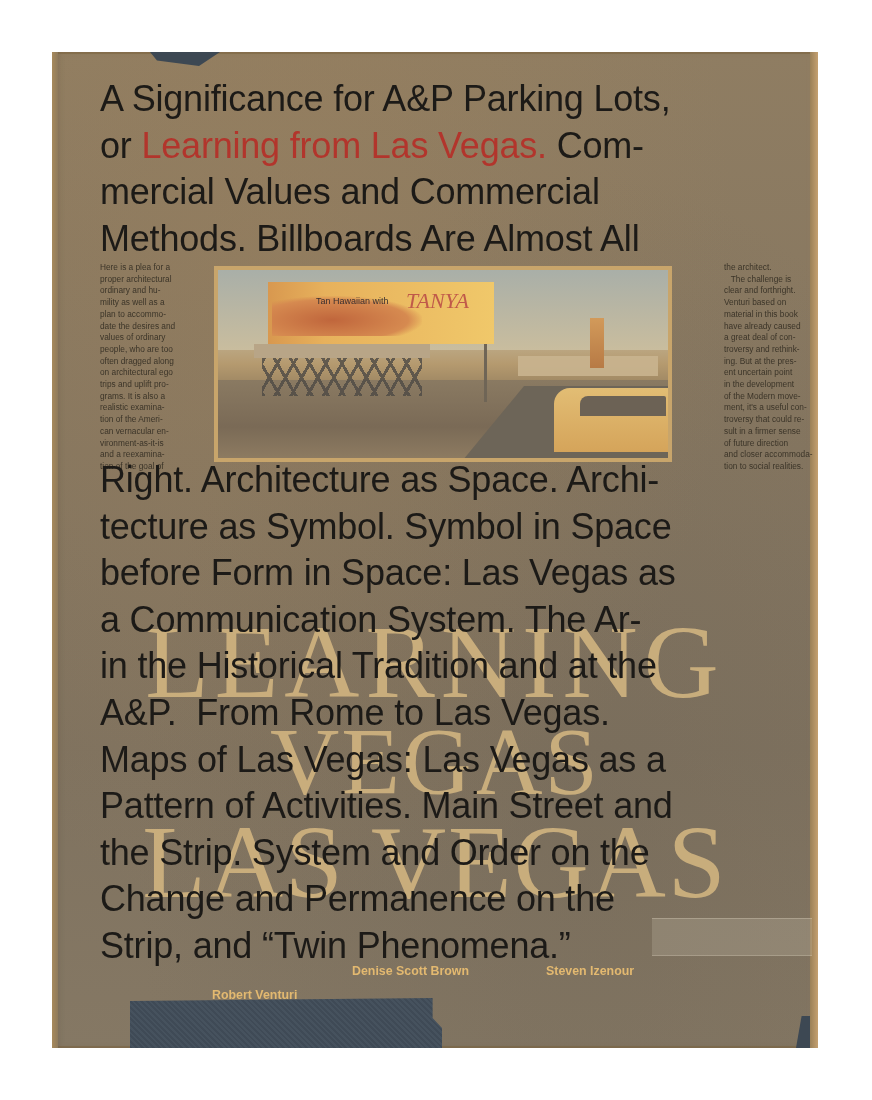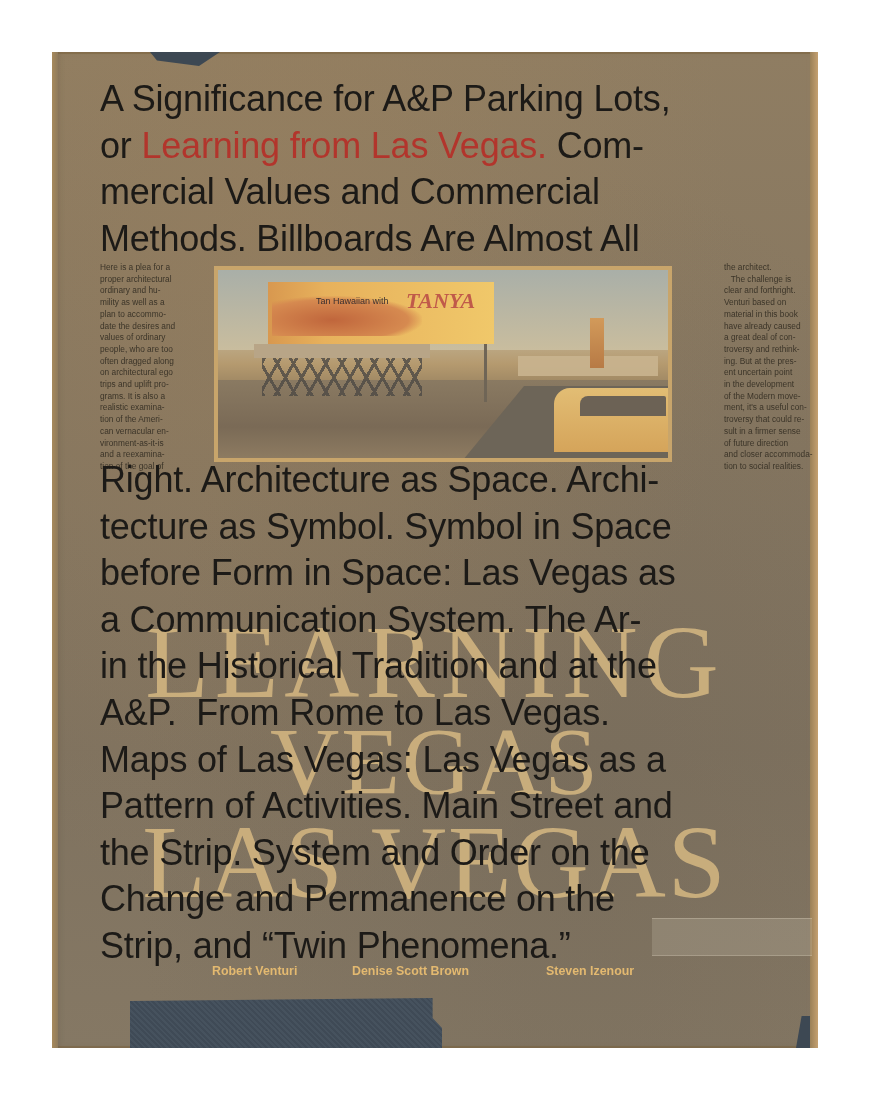--- a/index.html
+++ b/index.html
@@ -74,21 +74,21 @@
   .billboard {
     position:absolute; left:18px; top:12px; width:226px; height:62px;
     background:linear-gradient(90deg,#d8984f 0%,#e7b15c 25%,#f0c86a 100%);
     margin-left:32px;
   }
   .billboard .figure {
     position:absolute; left:4px; top:14px; width:150px; height:40px;
     background:radial-gradient(ellipse at 40% 60%, #c0663c, #d68a50 60%, transparent 72%);
   }
   .billboard .bb-text { position:absolute; left:48px; top:14px; font-size:9px; color:#3b3030; white-space:nowrap; }
-  .billboard .bb-brand { position:absolute; left:138px; top:6px; font-size:22px; font-weight:bold; color:#c05a4a; font-style:italic; font-family:"Liberation Serif", serif; }
+  .billboard .bb-brand { position:absolute; left:138px; top:6px; font-size:22px; font-weight:normal; color:#c05a4a; font-style:italic; font-family:"Liberation Serif", serif; }
   .bb-base { position:absolute; left:36px; top:74px; width:176px; height:14px; background:#b8a587; }
   .bb-struts {
     position:absolute; left:44px; top:88px; width:160px; height:38px;
     background: repeating-linear-gradient(60deg, #4e4a45 0 3px, transparent 3px 14px),
                 repeating-linear-gradient(-60deg, #4e4a45 0 3px, transparent 3px 14px);
     opacity:0.8;
   }
   .pole { position:absolute; left:266px; top:20px; width:3px; height:112px; background:#6f6556; }
   .sign-tower { position:absolute; left:372px; top:48px; width:14px; height:50px; background:linear-gradient(180deg,#d29a5a,#b77a45); }
   .skyline { position:absolute; left:300px; top:86px; width:140px; height:20px; background:#c9b48f; opacity:0.9; }
@@ -99,21 +99,21 @@
     background:linear-gradient(180deg,#e2bd74,#d5a45a);
     border-radius:16px 6px 0 0;
   }
   .car .window { position:absolute; left:26px; top:8px; width:86px; height:20px; background:#6c6255; border-radius:8px 2px 0 0; }
 
   .authors {
     position:absolute; left:160px; top:912px; width:560px; color:#e3b970;
     font-weight:bold; font-size:12.4px; white-space:nowrap;
   }
   .authors span { position:absolute; top:0; }
-  .authors .a1 { left:0; }
+  .authors .a1 { left:0;margin-top:24px; }
   .authors .a2 { left:140px; }
   .authors .a3 { left:334px; }
 </style>
 </head>
 <body>
 
 <div class="cover">
   <div class="left-edge"></div>
   <div class="spine-edge"></div>
   <div class="tear-top"></div>

